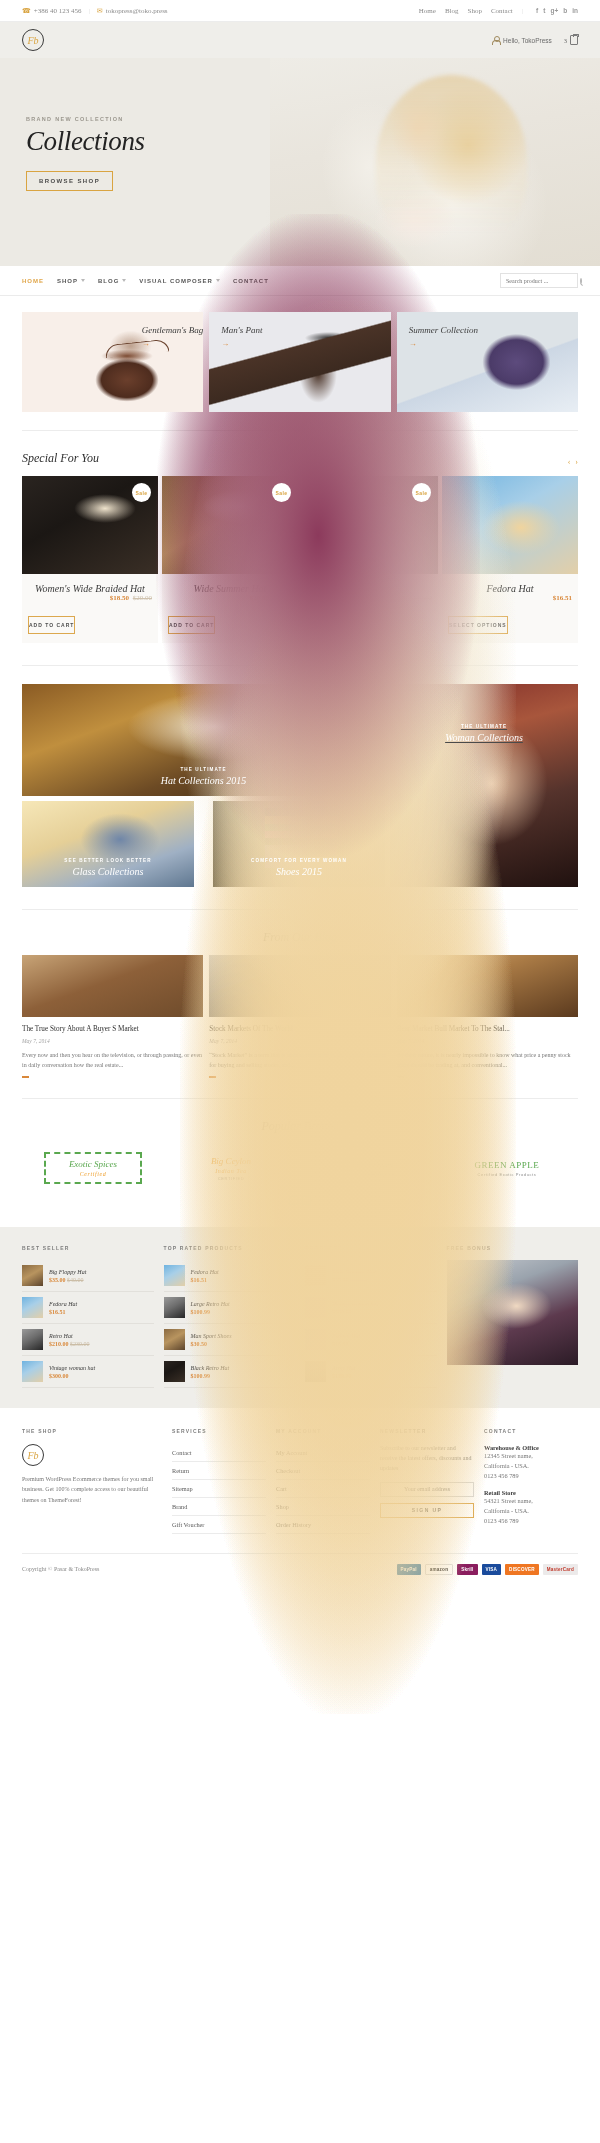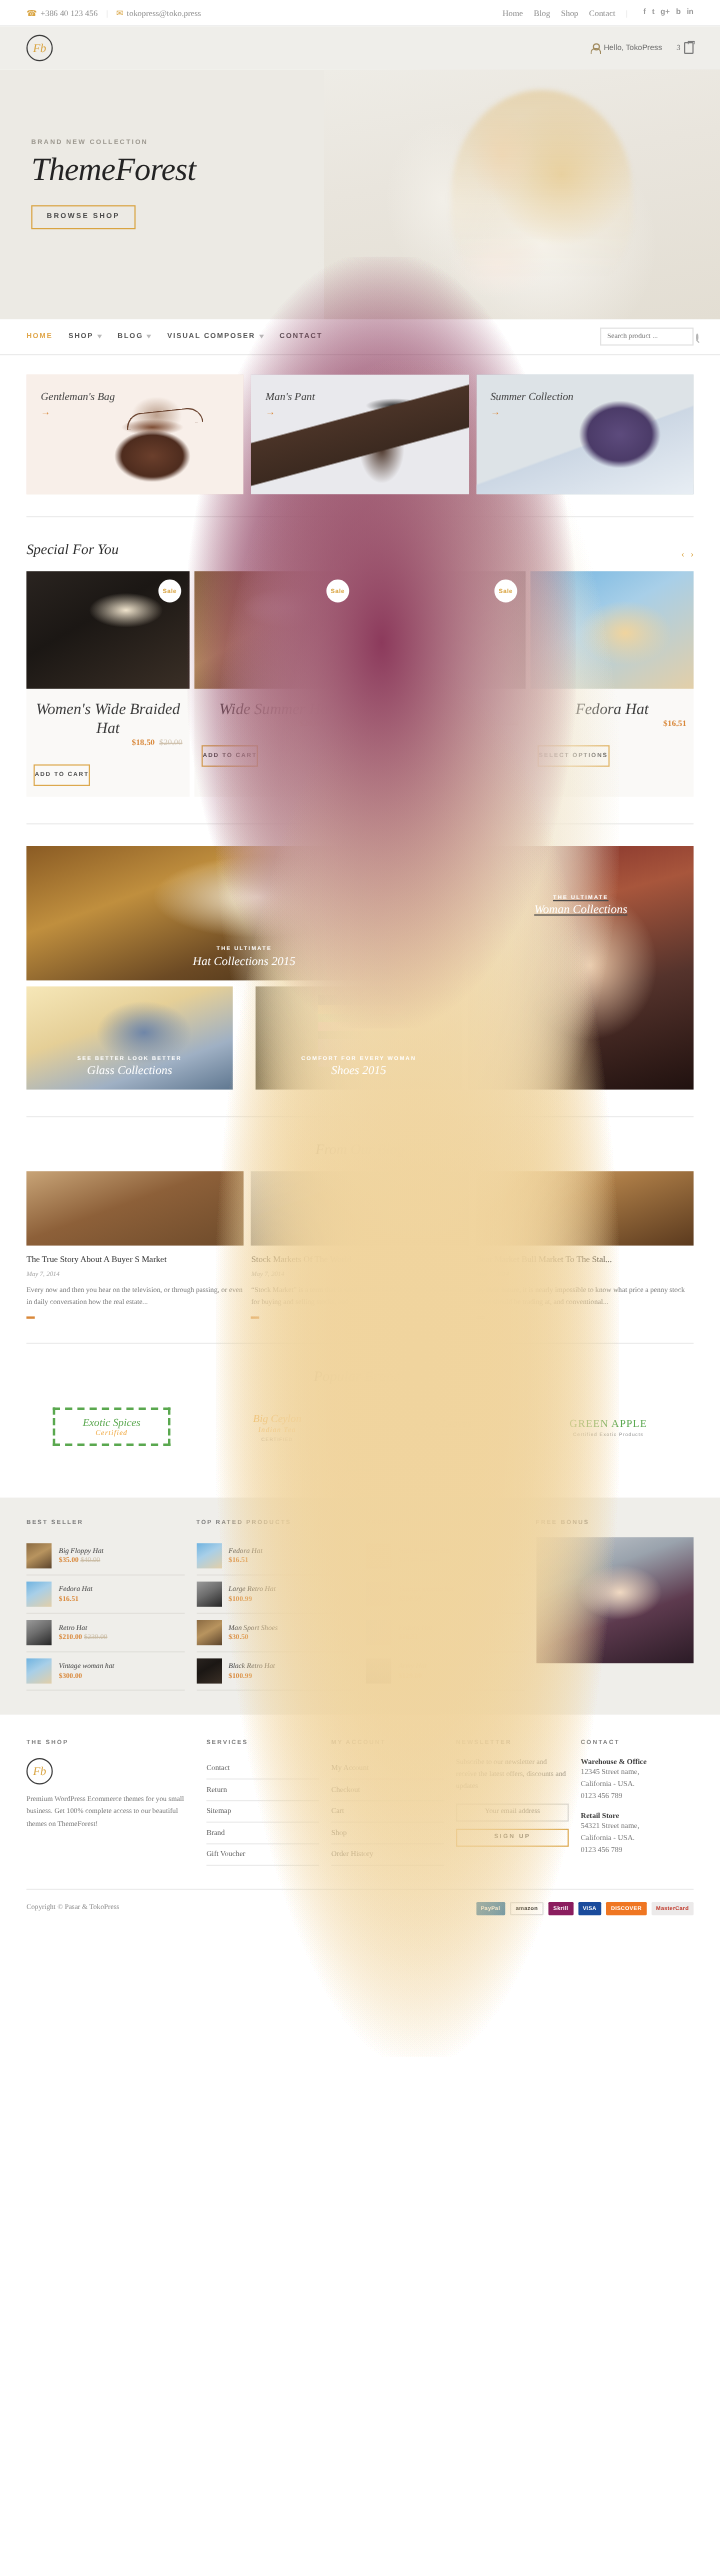--- a/index.html
+++ b/index.html
@@ -114,21 +114,21 @@
   .search-ico { width:6px;height:6px;border:1px solid #b5b5b5;border-radius:50%;position:relative;}
   .search-ico:after{content:"";position:absolute;right:-2px;bottom:-2px;width:3px;height:1px;
     background:#b5b5b5;transform:rotate(45deg);}
 
   
   .cats { display: flex; gap: 6px; padding: 16px 0 0; }
   .cat {
     flex: 1; height: 100px; position: relative; overflow: hidden;
     display: flex; align-items: flex-start;
   }
-  .cat-1 { background: #f8efe9; }
+  .cat-1 { background: #f8efe9; justify-content: flex-end; }
   .cat-2 { background: #e9e9ed; }
   .cat-3 { background: #dde3e7; }
   .cat-label {
     position: relative; z-index: 3; padding: 13px 0 0 12px;
   }
   .cat-label .t {
     font-family: "Liberation Serif", serif; font-style: italic; font-size: 9px; color: #3d3d3d;
     white-space: nowrap;
   }
   .cat-arrow { margin-top: 5px; color: #d9883a; font-size: 8px; line-height: 1; }
@@ -173,21 +173,21 @@
   .products { display: flex; gap: 4px; }
   .product { flex: 1; background: #faf9f7; }
   .p-img { height: 98px; position: relative; overflow: hidden; }
   .sale-badge {
     position: absolute; top: 7px; right: 7px; width: 19px; height: 19px;
     background: #fff; border-radius: 50%; display: flex; align-items: center;
     justify-content: center; font-family: "Liberation Sans", sans-serif;
     font-size: 5px; font-weight: bold; letter-spacing: .4px; color: #d9a441; z-index: 4;
   }
   .p-body { padding: 9px 6px 8px; text-align: center; }
-  .p-name { font-family:"Liberation Serif",serif; font-style: italic; font-size: 13px; color: #3a3a3a; }
+  .p-name { font-family:"Liberation Serif",serif; font-style: italic; font-size: 10px; color: #3a3a3a; }
   .p-price { margin-top: 0; font-family:"Liberation Serif",serif; font-size: 7px; color: #d9883a; font-weight: bold; text-align: right; }
   .p-old { color: #cfc2ae; text-decoration: line-through; font-weight: normal; margin-left: 2px; }
   .p-btn {
     display:block; margin: 6px 6px 9px; border: 1px solid #dca84e; background: transparent;
     padding: 5px 0; text-align:center; font-family:"Liberation Sans",sans-serif;
     font-size: 5px; font-weight: bold; letter-spacing: 1px; color: #4d4d4d; cursor:pointer;
   }
   .ph1{background:linear-gradient(150deg,#2a2420 0%,#1b1714 40%,#3a2f26 100%);}
   .ph1:after{content:"";position:absolute;left:38%;top:18%;width:46%;height:30%;
     background:radial-gradient(ellipse at 50% 50%, #efe3cc 0%, rgba(239,227,204,0) 70%);}
@@ -370,21 +370,21 @@
         <span>3</span>
         <span class="cart-ico"></span>
       </div>
     </div>
   </div>
 
   <div class="hero">
     <div class="hero-photo"></div>
     <div class="hero-copy">
       <div class="hero-kicker">BRAND NEW COLLECTION</div>
-      <div class="hero-title">ThemeForest</div>
+      <div class="hero-title">Collections</div>
       <button class="hero-btn">BROWSE SHOP</button>
     </div>
   </div>
 
   <div class="mainnav">
     <div class="menu">
       <div class="menu-item active">
         <span>HOME</span>
       </div>
       <div class="menu-item">

